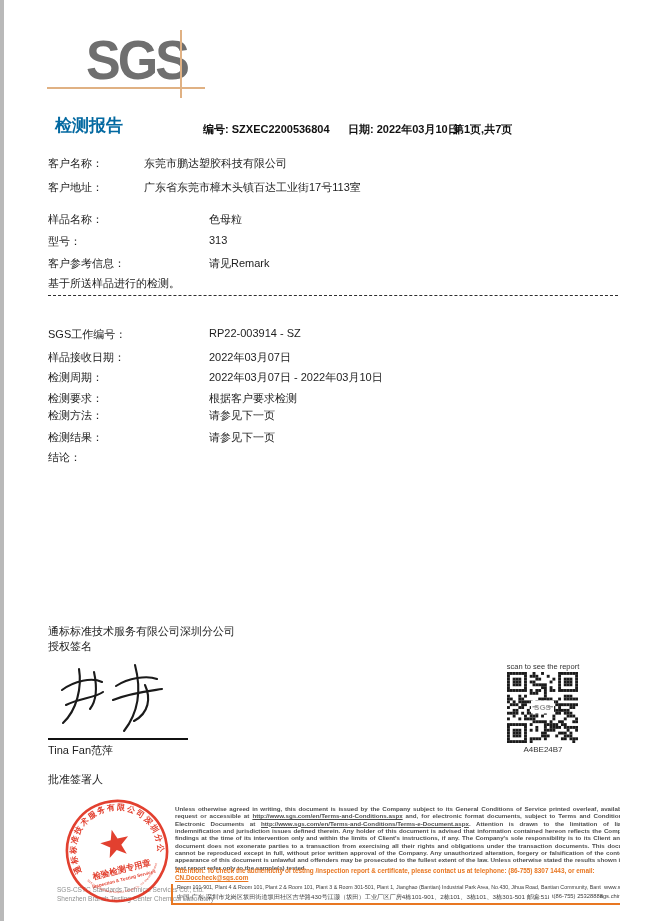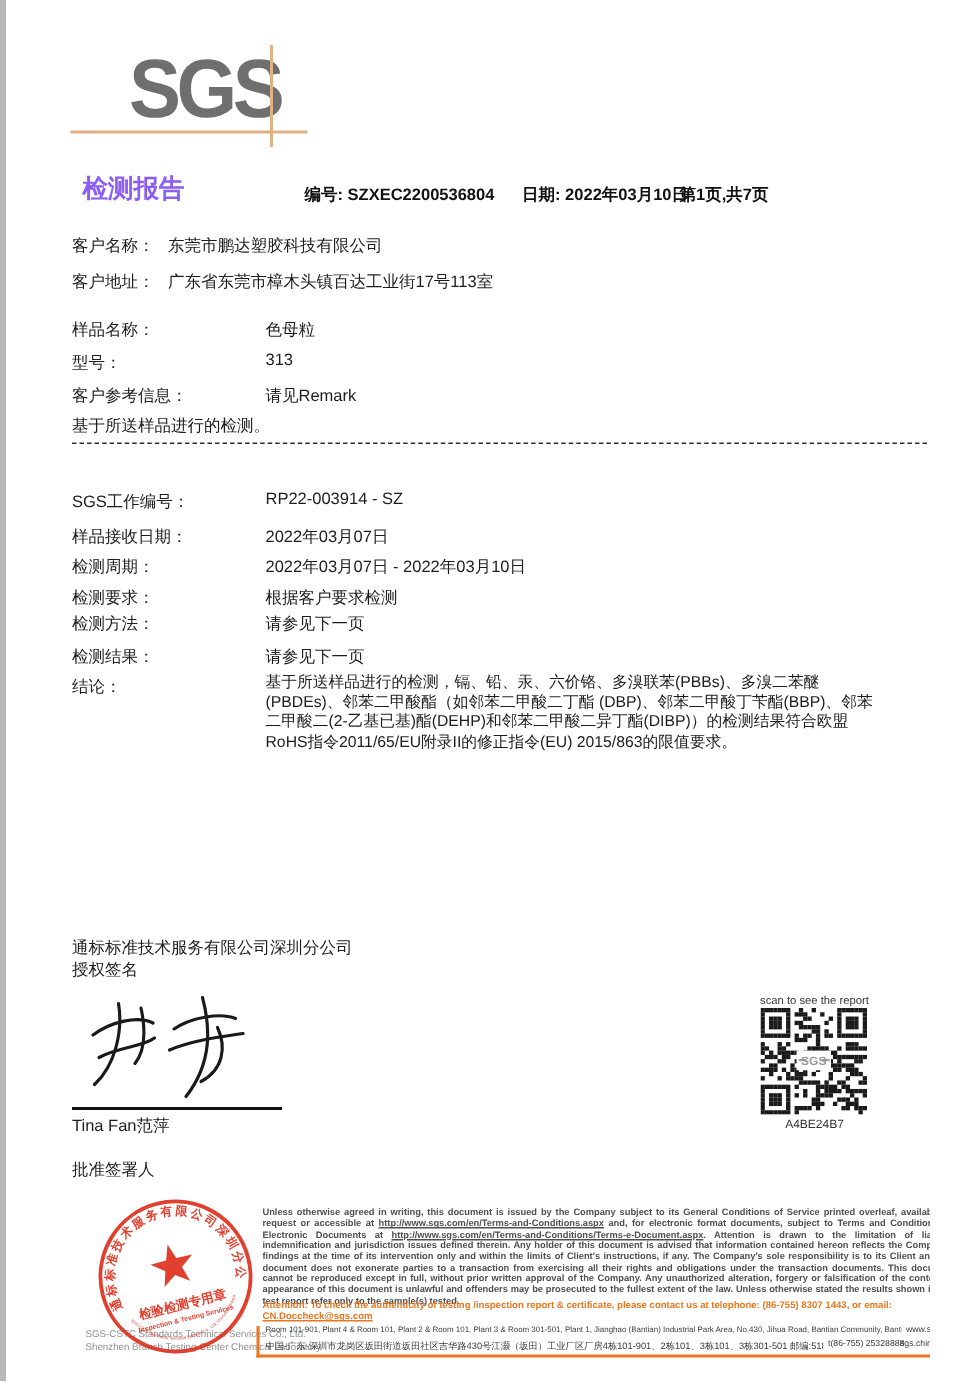--- a/index.html
+++ b/index.html
@@ -5,26 +5,26 @@
   html,body{margin:0;padding:0;background:#fff;}
   .page{position:relative;width:620px;height:921px;background:#ffffff;overflow:hidden;
         font-family:"Liberation Sans","DejaVu Sans",sans-serif;color:#1d1d1d;}
   .edge{position:absolute;left:0;top:0;width:4px;height:100%;background:#b9b9b9;}
   
   .logo-text{position:absolute;left:86px;top:30px;font-size:52px;line-height:56px;font-weight:bold;
              color:#6f6f6f;letter-spacing:-3px;transform:scaleY(1.06);transform-origin:top left;}
   .logo-hline{position:absolute;left:47px;top:87px;width:158px;height:2px;background:#e0b183;}
   .logo-vline{position:absolute;left:180px;top:30px;width:2px;height:68px;background:#e0b183;}
   
-  .doc-title{position:absolute;left:55px;top:114px;font-size:17px;font-weight:bold;color:#8b5cf6;}
+  .doc-title{position:absolute;left:55px;top:114px;font-size:17px;font-weight:bold;color:#0369a1;}
   .hdr{position:absolute;top:122px;font-size:11px;font-weight:700;color:#111;white-space:nowrap;}
   
   .row{position:absolute;left:0;width:652px;font-size:11px;color:#1d1d1d;}
   .row .lab{position:absolute;left:48px;white-space:nowrap;}
-  .row .val{position:absolute;white-space:nowrap;}
+  .row .val{position:absolute;white-space:nowrap;margin-left:32px;}
   .val-c{left:112px;}
   .val-w{left:177px;}
   .note{position:absolute;left:48px;font-size:11px;color:#1d1d1d;}
   .dashline{position:absolute;left:48px;top:295px;width:570px;border-top:1.5px dashed #2e2e2e;}
   .conclusion{position:absolute;left:177px;top:449px;width:412px;font-size:10.5px;line-height:13.2px;
               color:#1d1d1d;text-align:left;}
   
   .sig-company{position:absolute;left:48px;top:624px;font-size:11px;}
   .sig-auth{position:absolute;left:48px;top:639px;font-size:11px;}
   .sig-svg{position:absolute;left:50px;top:660px;}
@@ -122,21 +122,20 @@
     <span class="lab">检测方法：</span>
     <span class="val val-w">请参见下一页</span>
   </div>
   <div class="row" style="top:430px;">
     <span class="lab">检测结果：</span>
     <span class="val val-w">请参见下一页</span>
   </div>
   <div class="row" style="top:450px;">
     <span class="lab">结论：</span>
   </div>
-  <div class="conclusion">基于所送样品进行的检测，镉、铅、汞、六价铬、多溴联苯(PBBs)、多溴二苯醚(PBDEs)、邻苯二甲酸酯（如邻苯二甲酸二丁酯 (DBP)、邻苯二甲酸丁苄酯(BBP)、邻苯二甲酸二(2-乙基已基)酯(DEHP)和邻苯二甲酸二异丁酯(DIBP)）的检测结果符合欧盟RoHS指令2011/65/EU附录II的修正指令(EU) 2015/863的限值要求。</div>
 
   <div class="sig-company">通标标准技术服务有限公司深圳分公司</div>
   <div class="sig-auth">授权签名</div>
   <svg class="sig-svg" width="145" height="82" viewBox="0 0 145 82">
     <g fill="none" stroke="#1a1a1a" stroke-width="2.1" stroke-linecap="round">
       <path d="M12,30 C24,21 42,17 52,22"></path>
       <path d="M29,9 C32,27 27,50 13,63"></path>
       <path d="M44,12 C47,26 47,40 40,49"></path>
       <path d="M16,45 C29,38 45,38 53,32"></path>
       <path d="M66,26 C78,18 97,15 107,19"></path>

